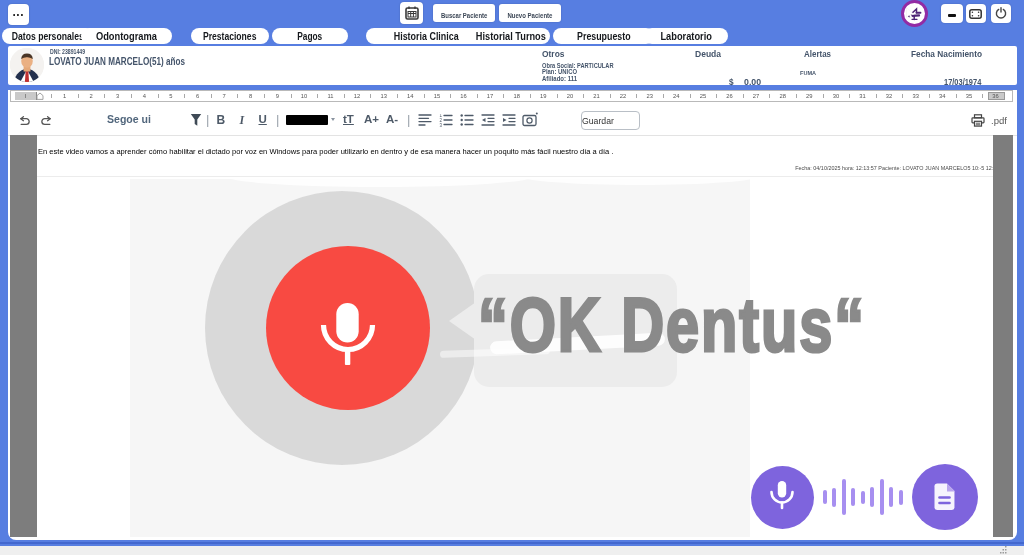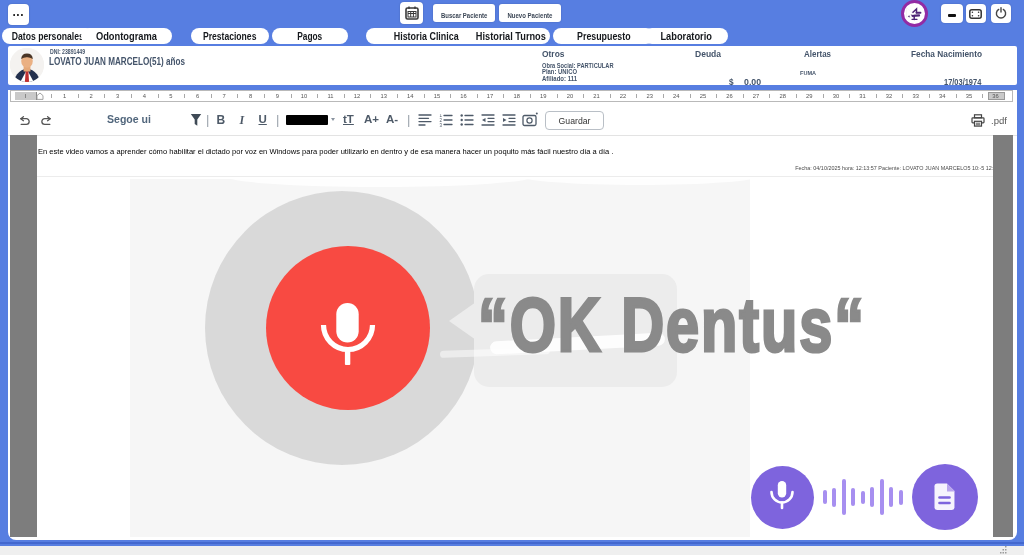--- a/index.html
+++ b/index.html
@@ -274,22 +274,22 @@
       <line x1="1" y1="11" x2="13" y2="11"></line>
  </g>
  <path d="M1 4 L4.5 6 L1 8 Z" fill="#4e5a68"></path>
 </svg>
 <svg class="abs" style="left:522px;top:112px" width="16" height="15" viewBox="0 0 16 15">
  <rect x="1" y="3.5" width="13" height="10" rx="1.5" fill="none" stroke="#4e5a68" stroke-width="1.3"></rect>
  <circle cx="7.5" cy="8.5" r="2.6" fill="none" stroke="#4e5a68" stroke-width="1.2"></circle>
  <circle cx="14.8" cy="1.6" r="1" fill="#4e5a68"></circle>
 </svg>
 
-<div class="abs" style="left:545px;top:110.5px;width:59px;height:19px;background:#fff;border:1px solid #b9bfc6;border-radius:4px;
- font-size:8.7px;color:#333;text-align:center;line-height:18px">Guardar</div>
+<div class="abs" style="left:581px;top:110.5px;width:59px;height:19px;background:#fff;border:1px solid #b9bfc6;border-radius:4px;
+ font-size:8.7px;color:#333;text-align:left;line-height:18px">Guardar</div>
 
 <svg class="abs" style="left:970.5px;top:113.5px" width="14" height="13" viewBox="0 0 14 13">
  <g fill="none" stroke="#444" stroke-width="1.2">
   <rect x="3.5" y="0.8" width="7" height="3"></rect>
   <rect x="1" y="3.8" width="12" height="5" rx="0.8"></rect>
   <rect x="3.5" y="7.3" width="7" height="4.8" fill="#fff"></rect>
  </g>
  <line x1="4.8" y1="9.2" x2="9.2" y2="9.2" stroke="#444" stroke-width="0.9"></line>
  <line x1="4.8" y1="10.8" x2="9.2" y2="10.8" stroke="#444" stroke-width="0.9"></line>
 </svg>

